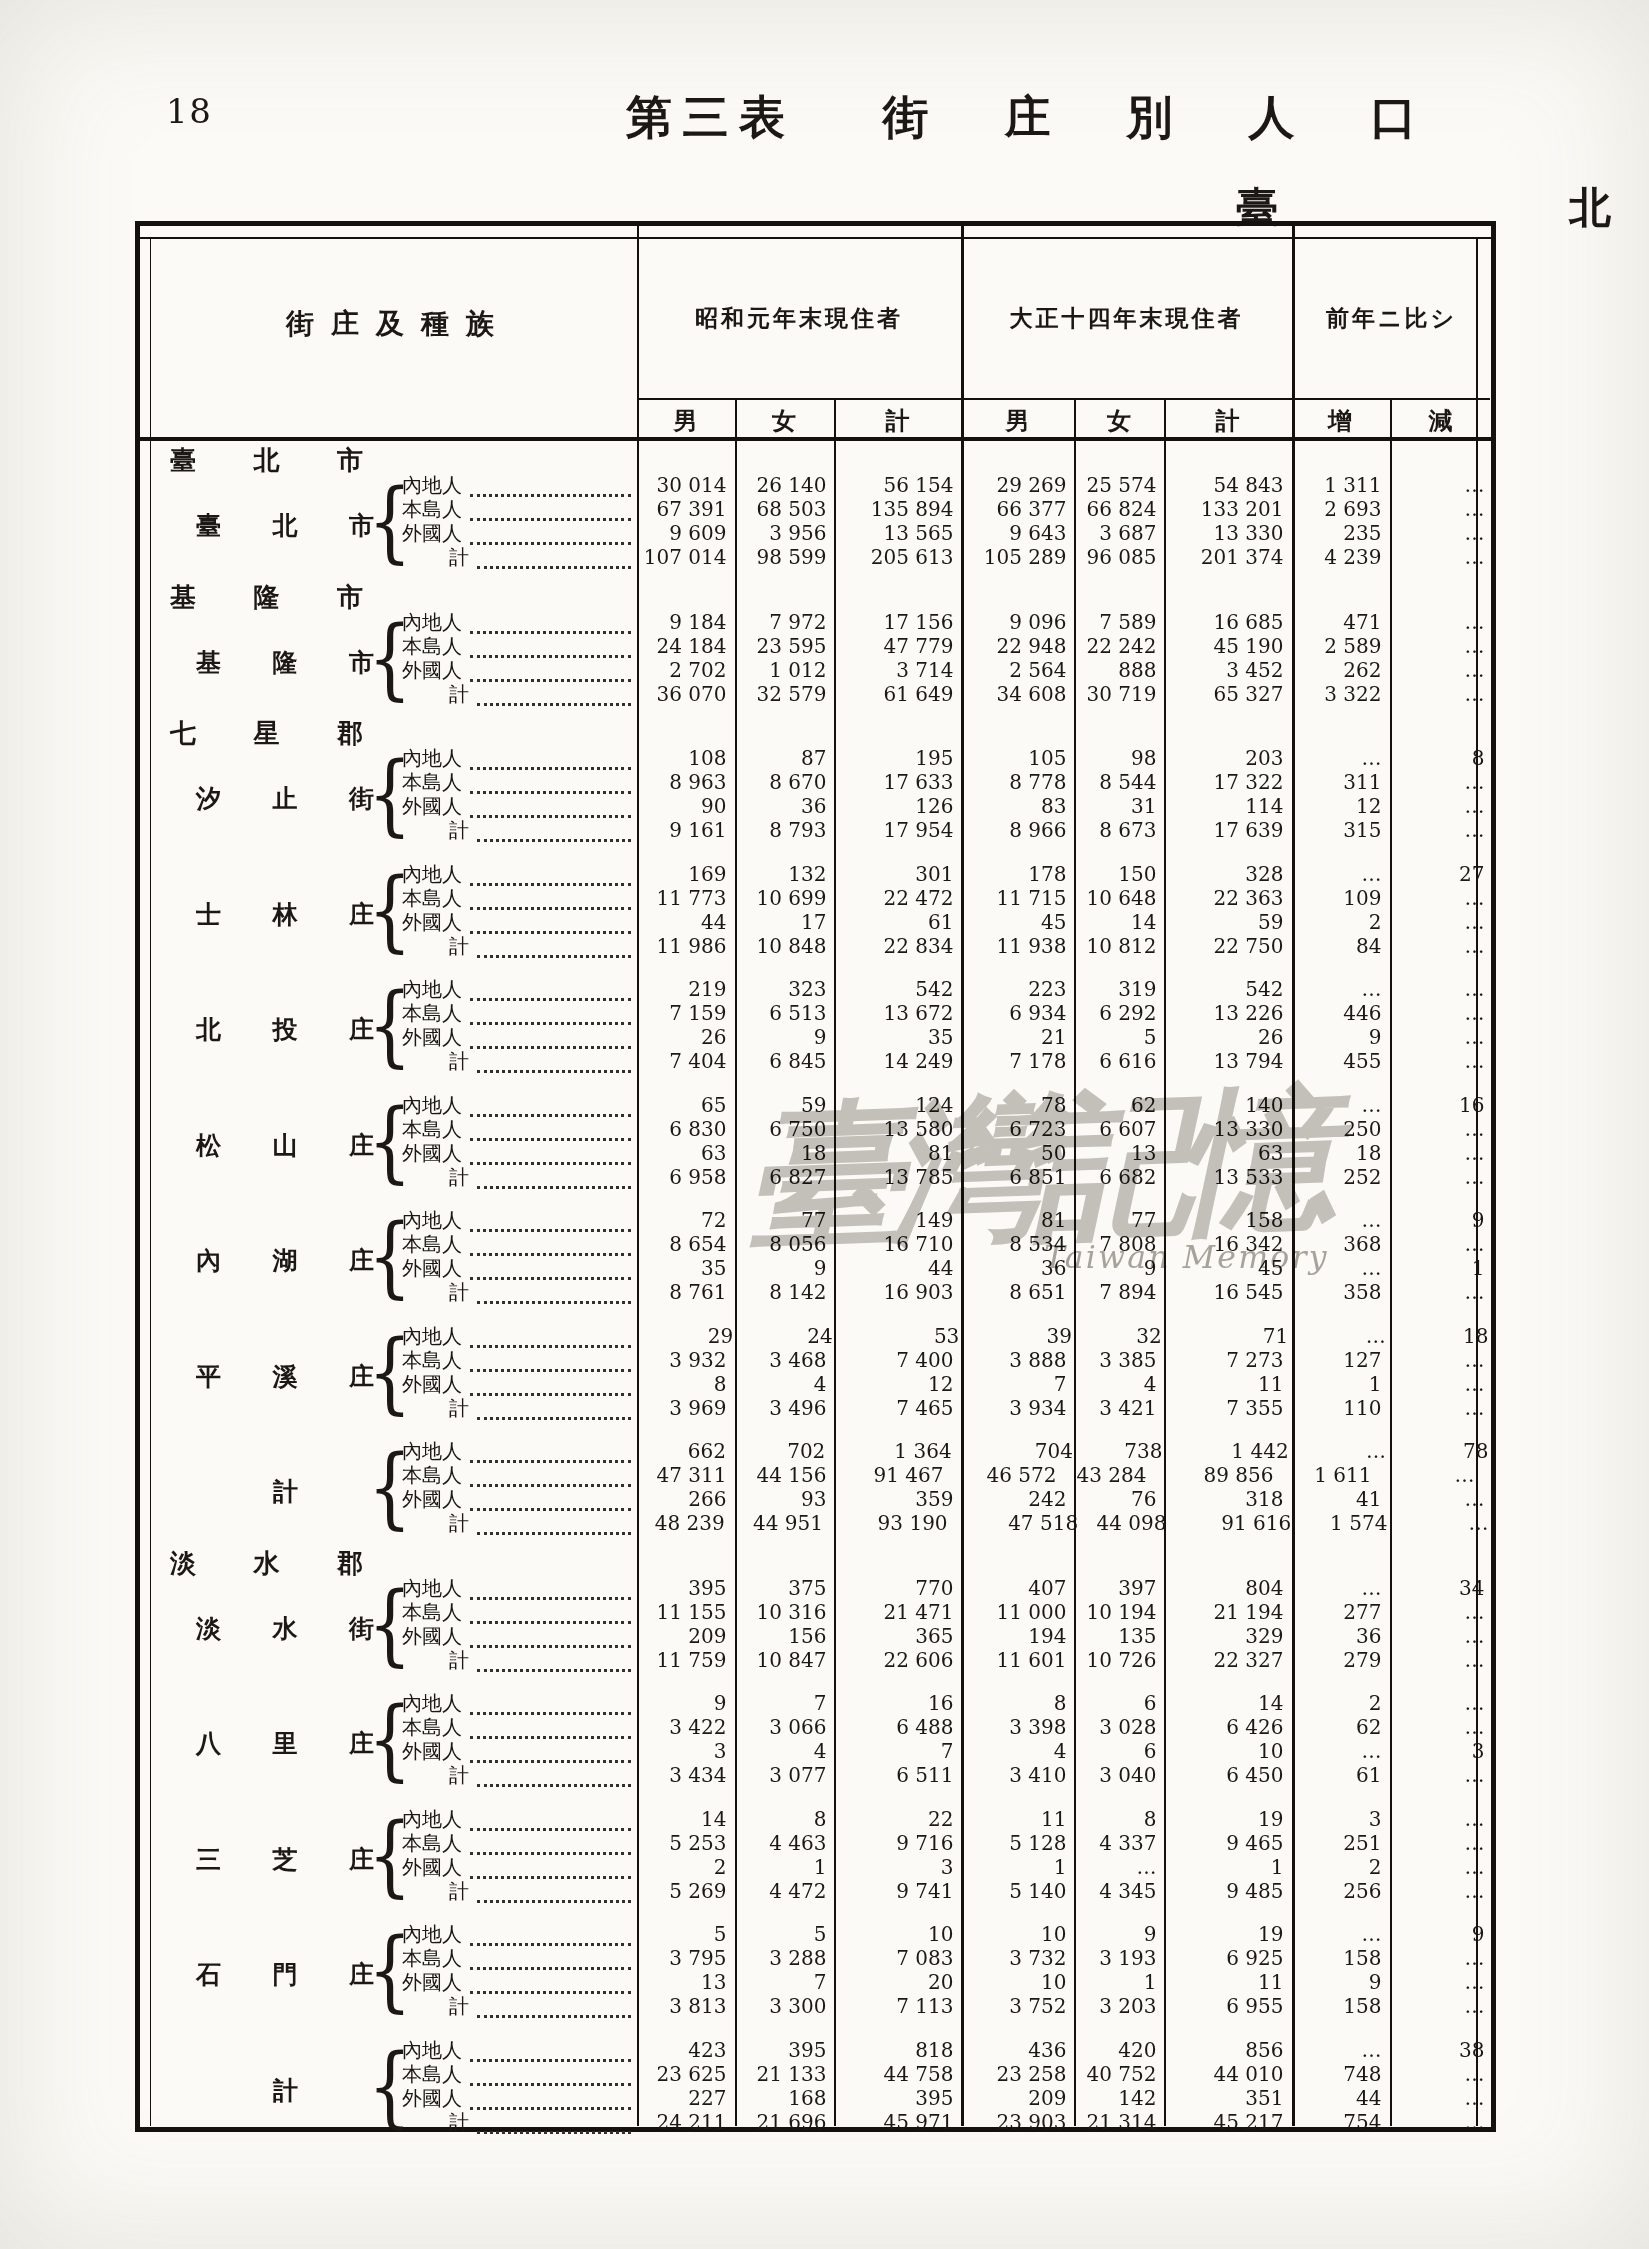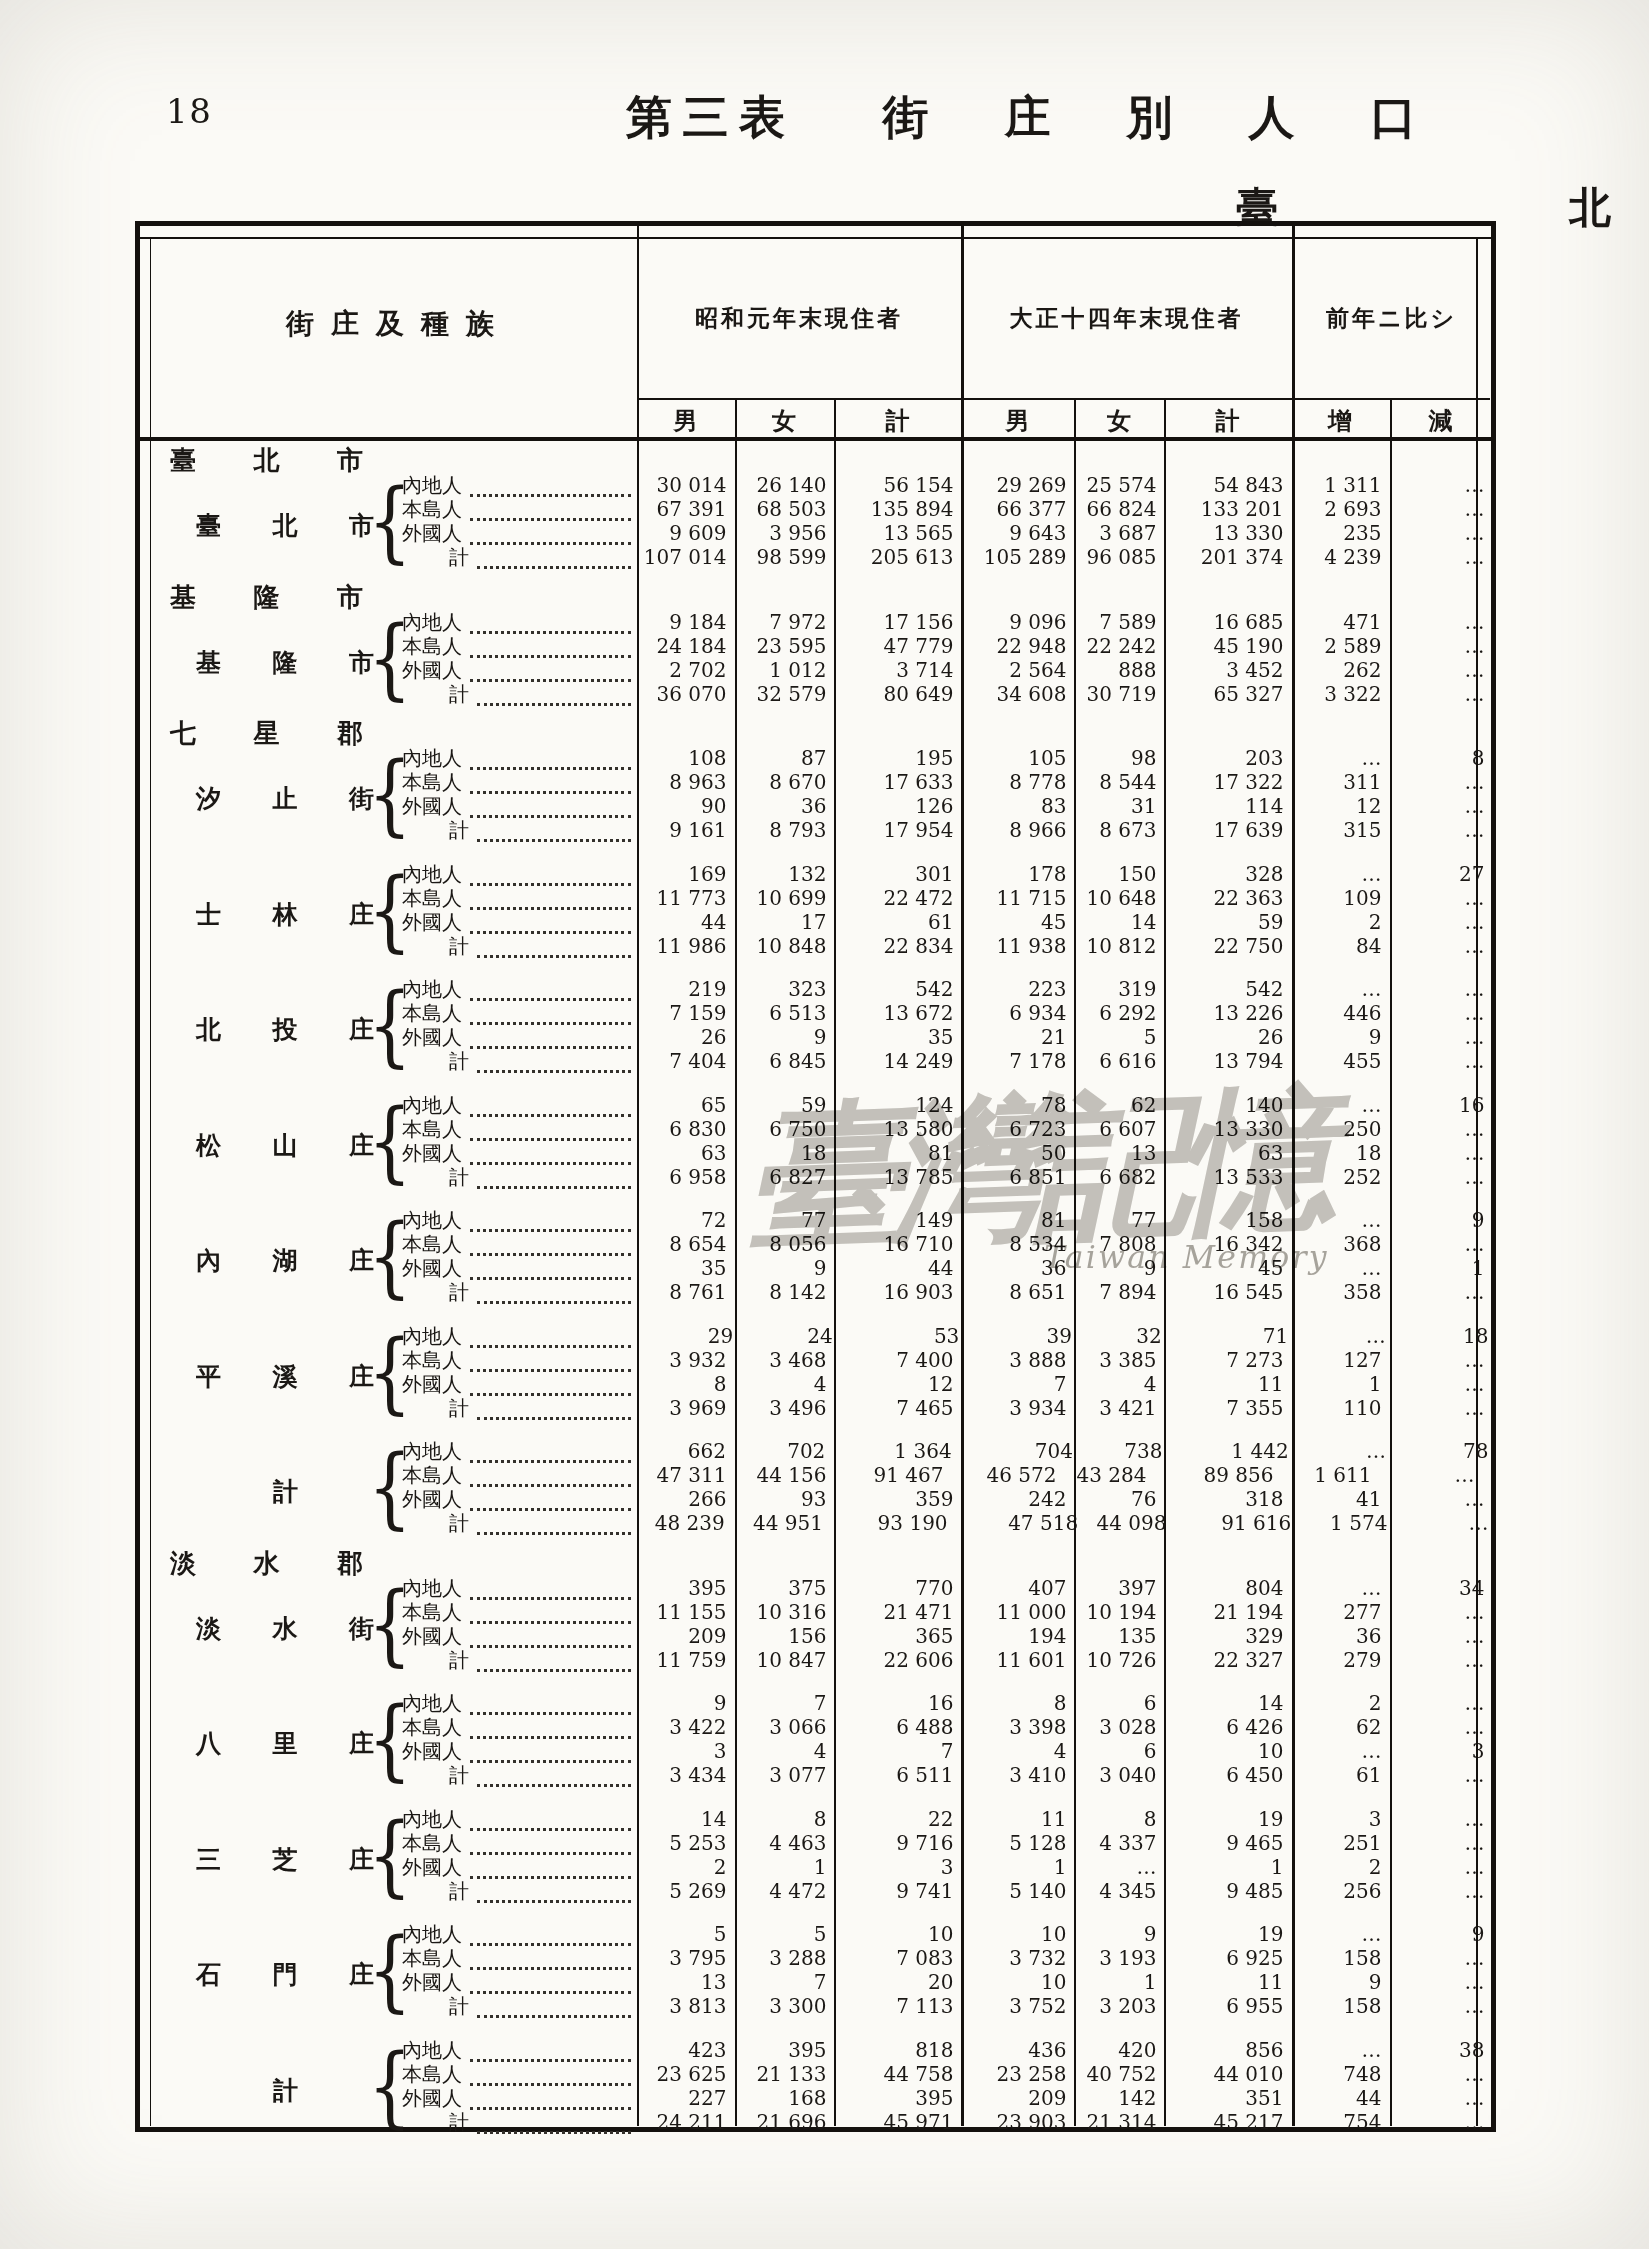--- a/index.html
+++ b/index.html
@@ -224,21 +224,21 @@
             </div>
           </div>
           <div class="drow" style="top: 72px;">
             <div class="race indent">
               <span class="rlabel">計</span>
               <span class="leader"></span>
             </div>
             <div class="cells">
               <div class="cell" style="width: 97px;">36 070</div>
               <div class="cell" style="width: 100px;">32 579</div>
-              <div class="cell" style="width: 127px;">80 649</div>
+              <div class="cell" style="width: 127px;">61 649</div>
               <div class="cell" style="width: 113px;">34 608</div>
               <div class="cell" style="width: 90px;">30 719</div>
               <div class="cell" style="width: 127px;">65 327</div>
               <div class="cell" style="width: 98px;">3 322</div>
               <div class="cell" style="width: 103px;">…</div>
             </div>
           </div>
         </div>
         <div class="sec-label" style="top: 490px;">
           <span>七</span>

